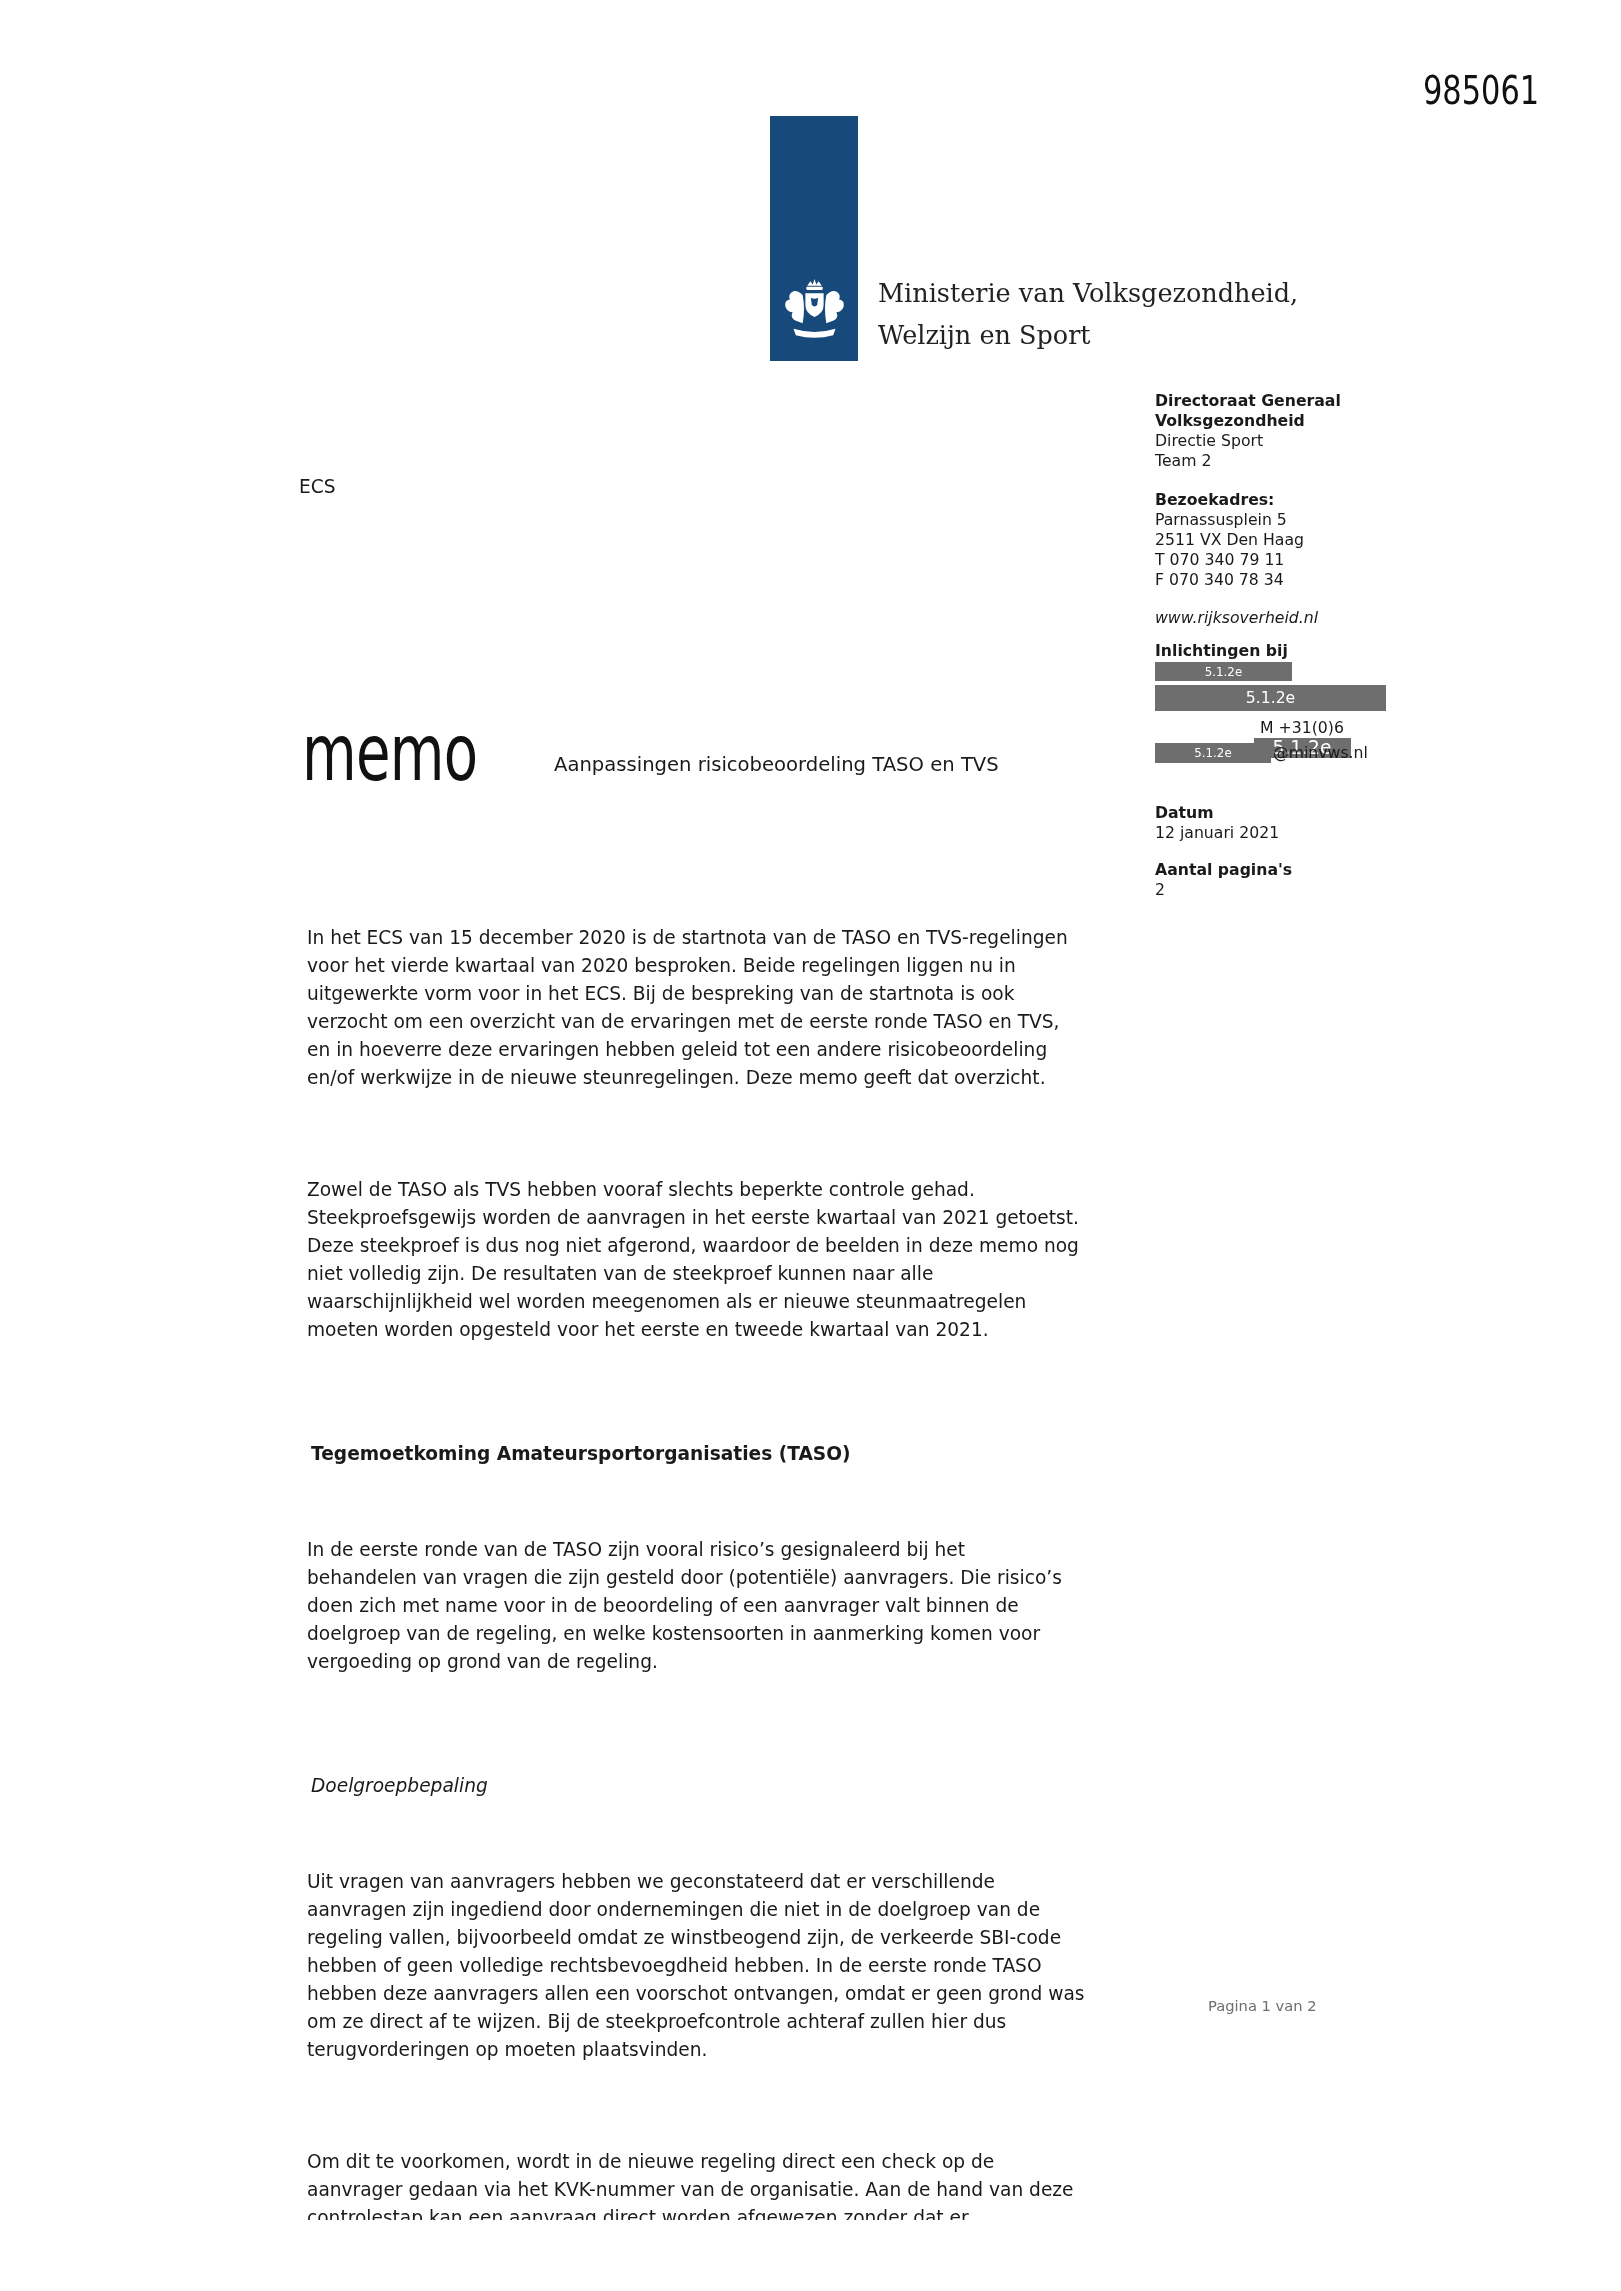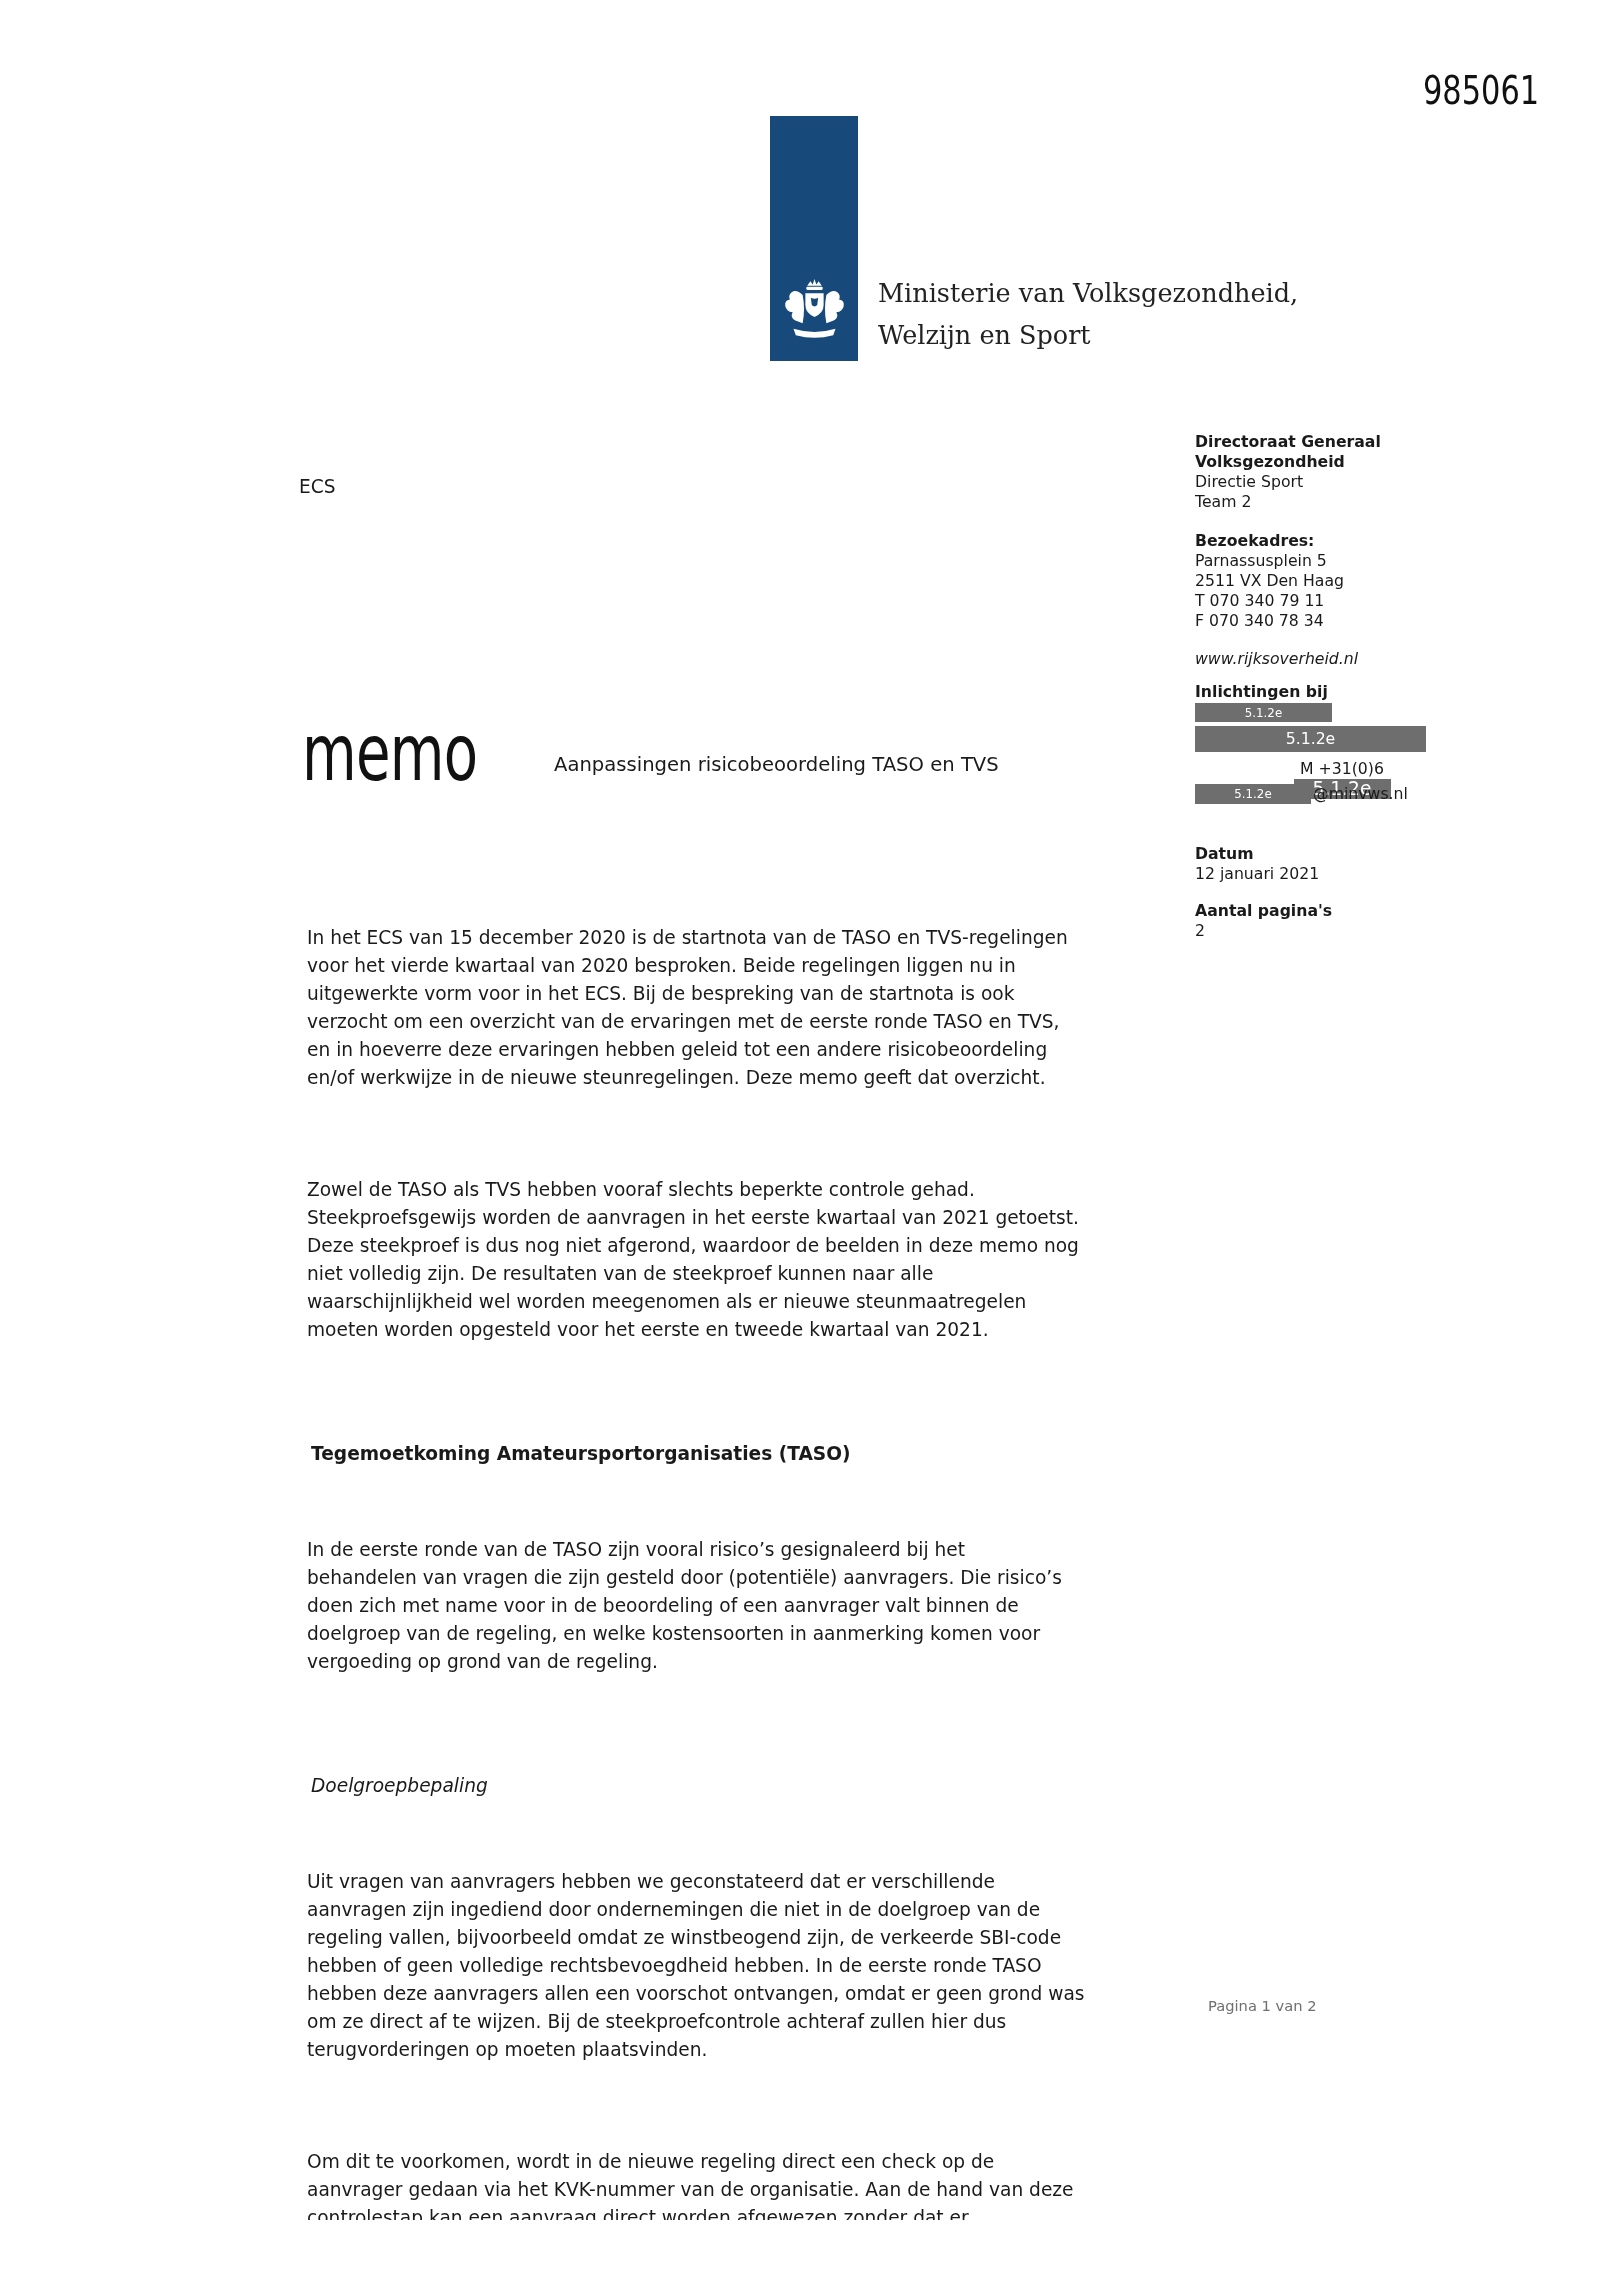--- a/index.html
+++ b/index.html
@@ -45,22 +45,22 @@
     position:absolute; left:299px; top:868px; width:931px;
     font-size:18.6px; line-height:28px; white-space:pre;
   }
   .body-col p { margin:0 0 28px 8px; }
   .body-col p.tight { margin:12px; }
   .h-bold   { font-weight:bold; }
   .h-italic { font-style:italic; }
 
   
   .sidebar {
-    position:absolute; left:1195px; top:391px; width:294px;
-    font-size:15.7px; line-height:20px;margin-top:41px;
+    position:absolute; left:1155px; top:391px; width:294px;
+    font-size:15.7px; line-height:20px;
   }
   .sb-bold { font-weight:bold; }
   .mt-visit   { margin-top:18.6px; }
   .mt-www     { margin-top:18.6px;font-style:italic; }
   .mt-contact { margin-top:12.7px; }
   .mt-datum   { margin-top:40px; }
   .mt-pages   { margin-top:16.7px; }
 
   .red-box {
     background:var(--redaction-gray,#6e6e6e); color:#ffffff;

